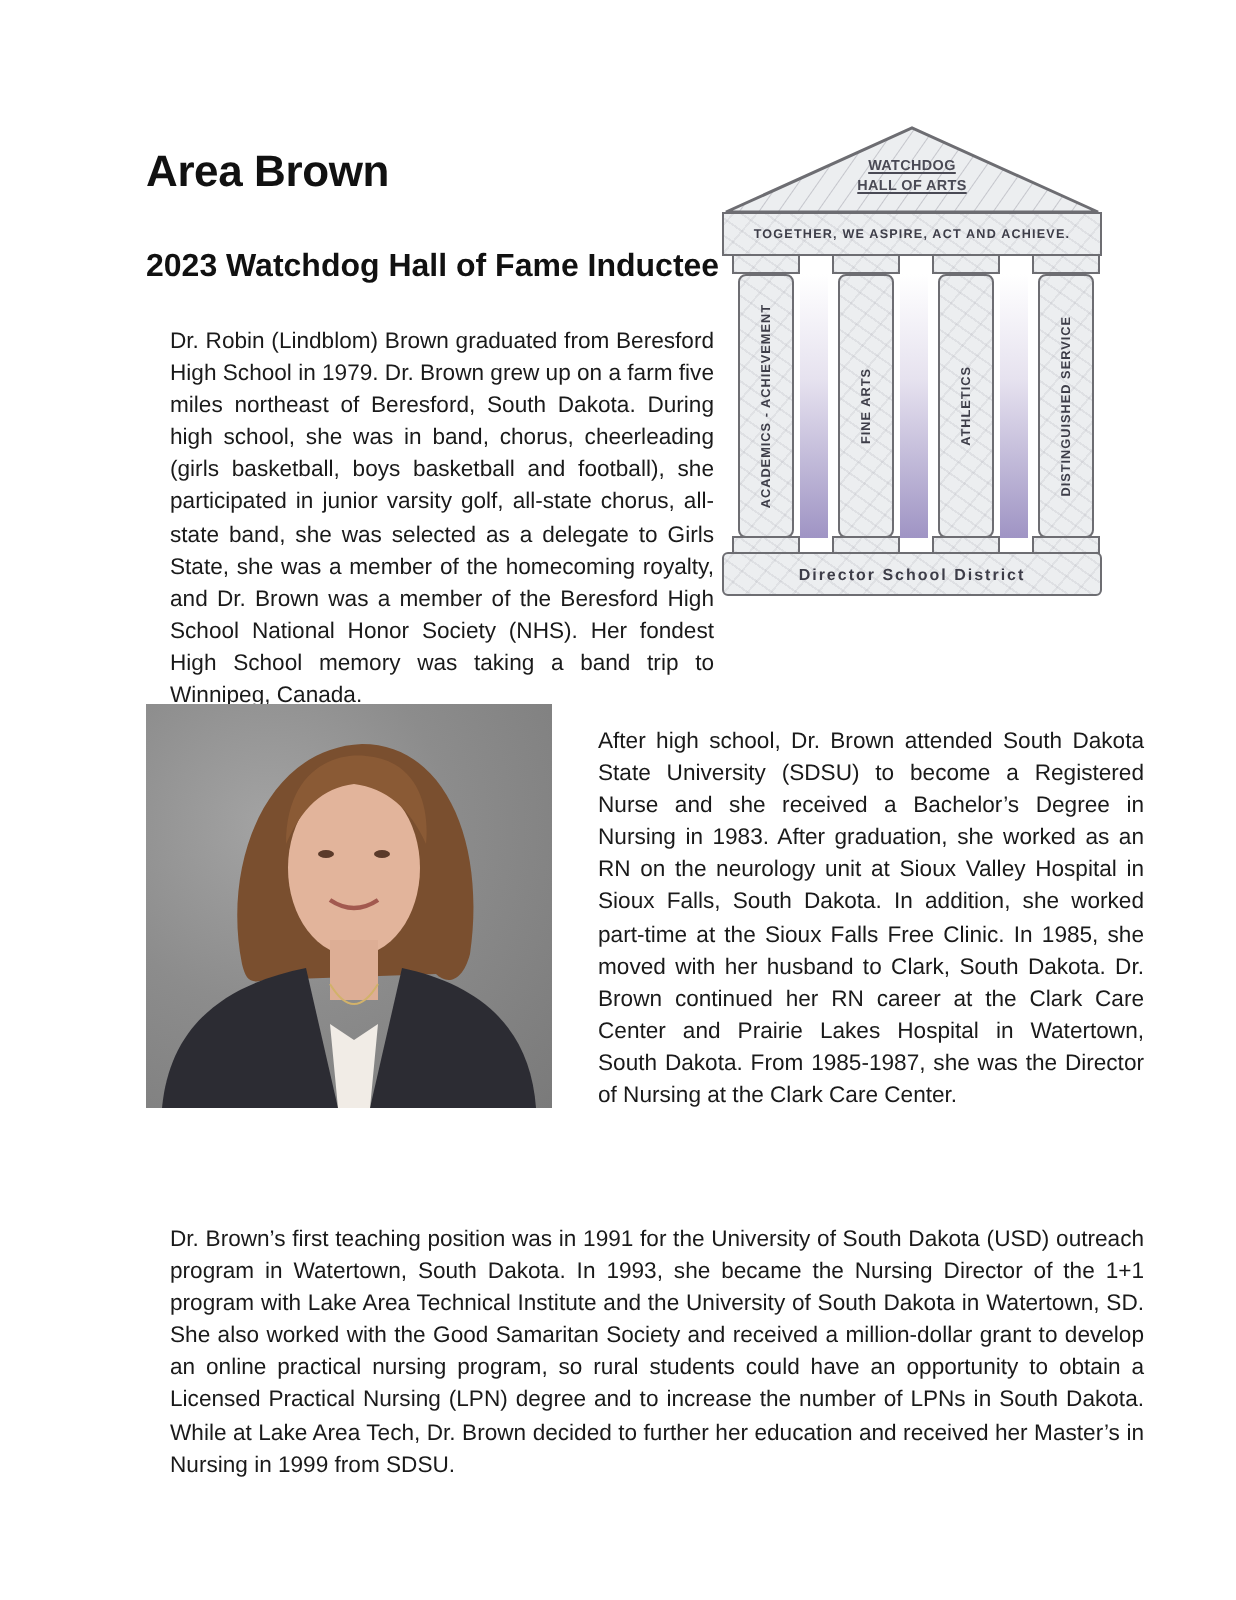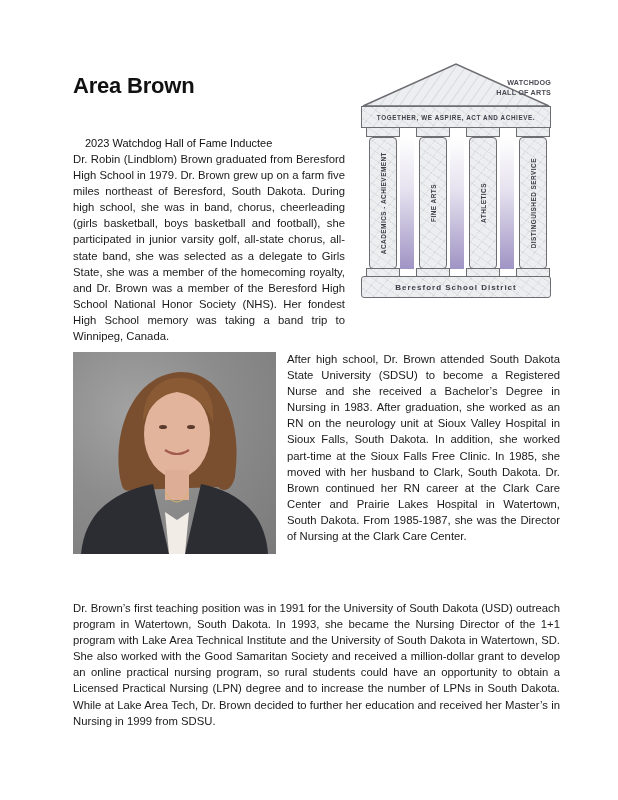--- a/index.html
+++ b/index.html
@@ -1,34 +1,34 @@
 <!DOCTYPE html>
 <html><head>
 <meta charset="utf-8">
 <style>
   html, body { margin: 0; padding: 0; background: #ffffff; }
   body { width: 618px; height: 800px; position: relative; overflow: hidden;
          font-family: "Liberation Sans", sans-serif; color: #111; }
   .title { position: absolute; left: 73px; top: 73px; font-size: 22px; font-weight: bold; margin: 0; letter-spacing: -0.2px; }
-  .subtitle { position: absolute; left: 73px; top: 125px; font-size: 11px; font-weight: normal; margin: 12px; }
-  .para { position: absolute; font-size: 11.3px; line-height: 16.1px; text-align: justify; margin: 0; color: #1a1a1a; }
+  .subtitle { position: absolute; left: 73px; top: 125px; font-size: 16px; font-weight: bold; margin: 0; }
+  .para { position: absolute; font-size: 11.3px; line-height: 16.1px; text-align: justify; margin: 12px; color: #1a1a1a; }
   .p1 { left: 73px; top: 151px; width: 272px; }
   .p2 { left: 287px; top: 351px; width: 273px; }
   .p3 { left: 73px; top: 600px; width: 487px; }
 
   
   .logo { position: absolute; left: 361px; top: 62px; width: 190px; height: 236px; }
   .marble { background: #eceef0;
     background-image:
       repeating-linear-gradient(35deg, rgba(160,160,170,0.18) 0 1px, transparent 1px 7px),
       repeating-linear-gradient(-50deg, rgba(150,150,160,0.14) 0 1px, transparent 1px 9px);
     border: 1.5px solid #6d6d72; box-sizing: border-box; }
   .pediment { position: absolute; left: 0; top: 0; width: 190px; height: 46px; }
   .pediment svg { display: block; }
-  .ped-text { position: absolute; left: 0; width: 190px; text-align: right; font-size: 7.2px; font-weight: bold; color: #4a4a55; letter-spacing: 0.2px; line-height: 9px; }
+  .ped-text { position: absolute; left: 0; width: 190px; text-align: center; font-size: 7.2px; font-weight: bold; color: #4a4a55; letter-spacing: 0.2px; line-height: 9px; text-decoration: underline; }
   .entablature { position: absolute; left: 0; top: 44px; width: 190px; height: 22px; display: flex; align-items: center; justify-content: center; }
   .motto { font-size: 6.3px; font-weight: bold; color: #3d3d48; letter-spacing: 0.6px; }
   .capital { position: absolute; top: 65px; width: 34px; height: 10px; }
   .column { position: absolute; top: 75px; width: 28px; height: 132px; border-radius: 4px; display: flex; align-items: center; justify-content: center; }
   .col-label { writing-mode: vertical-rl; transform: rotate(180deg); font-size: 6.4px; font-weight: bold; color: #3d3d48; letter-spacing: 0.5px; white-space: nowrap; }
   .gap { position: absolute; top: 75px; width: 14px; height: 132px;
     background: linear-gradient(to bottom, #ffffff 0%, #e6e2ef 40%, #9f94c4 100%); }
   .plinth { position: absolute; top: 206px; width: 34px; height: 9px; }
   .base { position: absolute; left: 0; top: 214px; width: 190px; height: 22px; border-radius: 3px; display: flex; align-items: center; justify-content: center; }
   .base-text { font-size: 8px; font-weight: bold; color: #3d3d48; letter-spacing: 1px; }
@@ -84,21 +84,21 @@
   <div class="column marble" style="left:158px;">
     <span class="col-label">DISTINGUISHED SERVICE</span>
   </div>
 
   <div class="plinth marble" style="left:5px;"></div>
   <div class="plinth marble" style="left:55px;"></div>
   <div class="plinth marble" style="left:105px;"></div>
   <div class="plinth marble" style="left:155px;"></div>
 
   <div class="base marble">
-    <span class="base-text">Beresford School District</span>
+    <span class="base-text">Director School District</span>
   </div>
 </div>
 
 <div class="photo">
   <svg width="203" height="202" viewBox="0 0 203 202">
 
     <path d="M48,130 C38,80 60,22 108,20 C150,20 170,70 162,125 C158,140 150,140 145,135 L60,138 C52,140 50,138 48,130 Z" fill="#7a4f2f"></path>
 
     <ellipse cx="104" cy="82" rx="33" ry="44" fill="#e2b49b"></ellipse>
 

